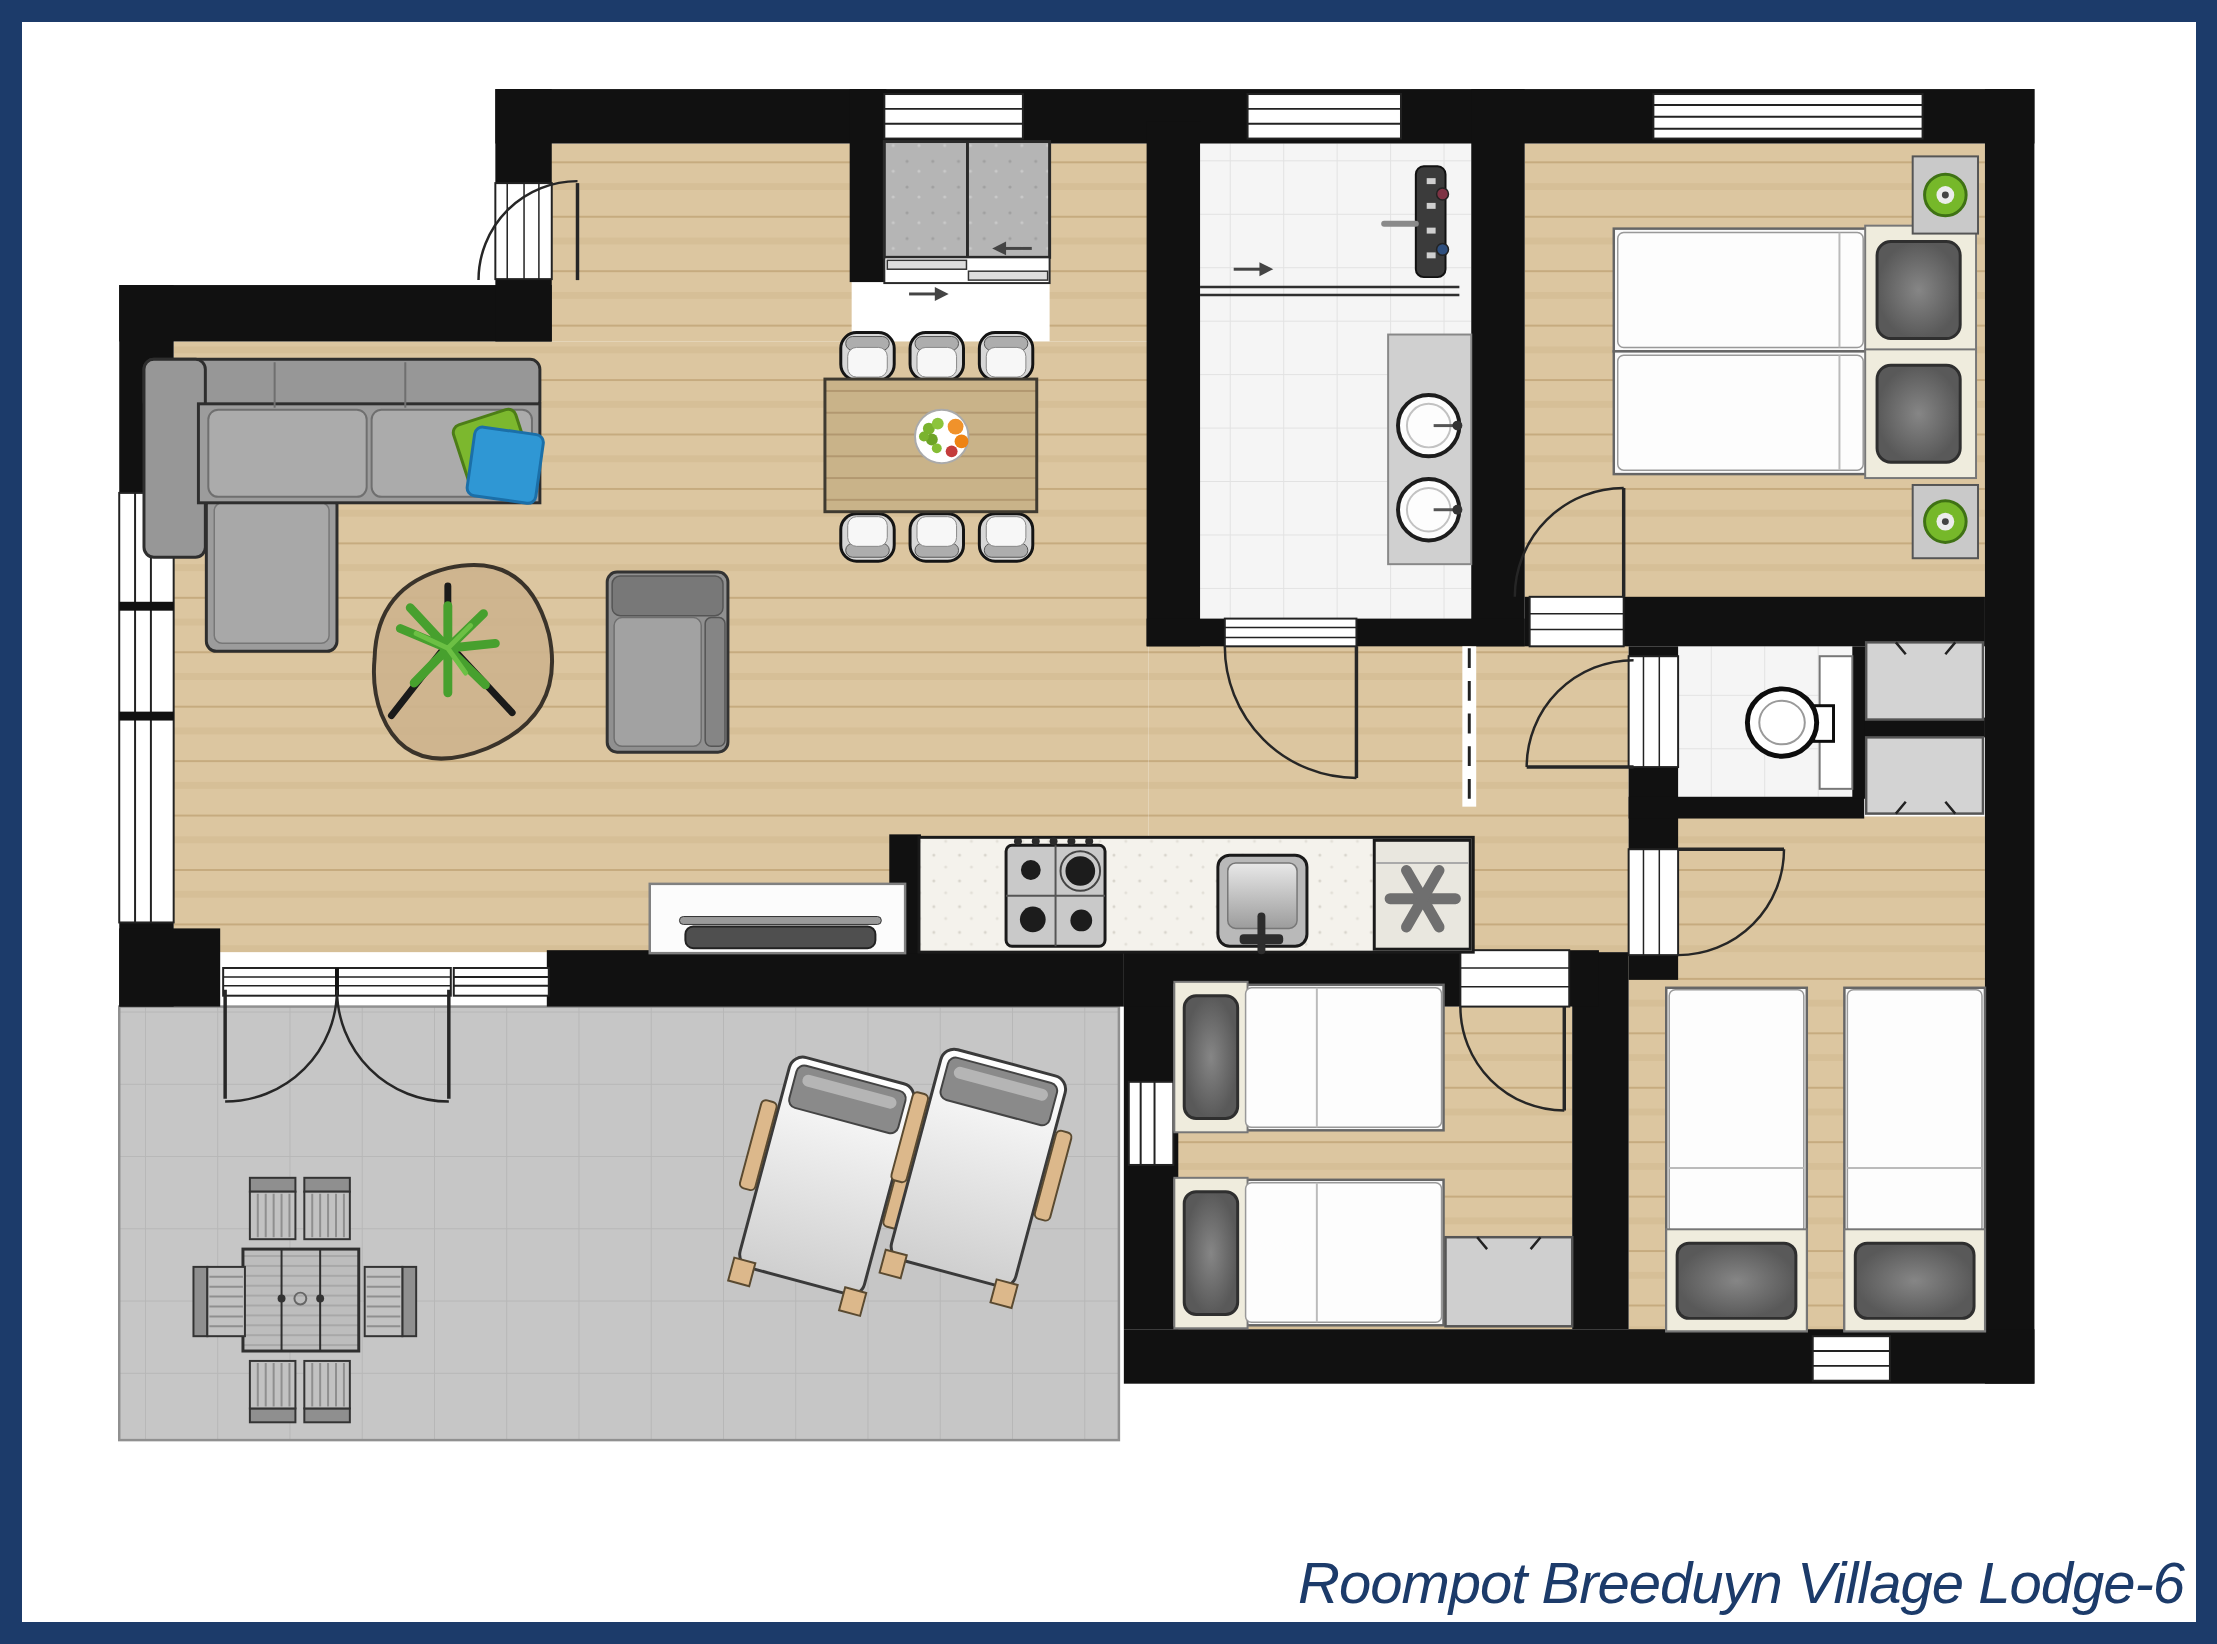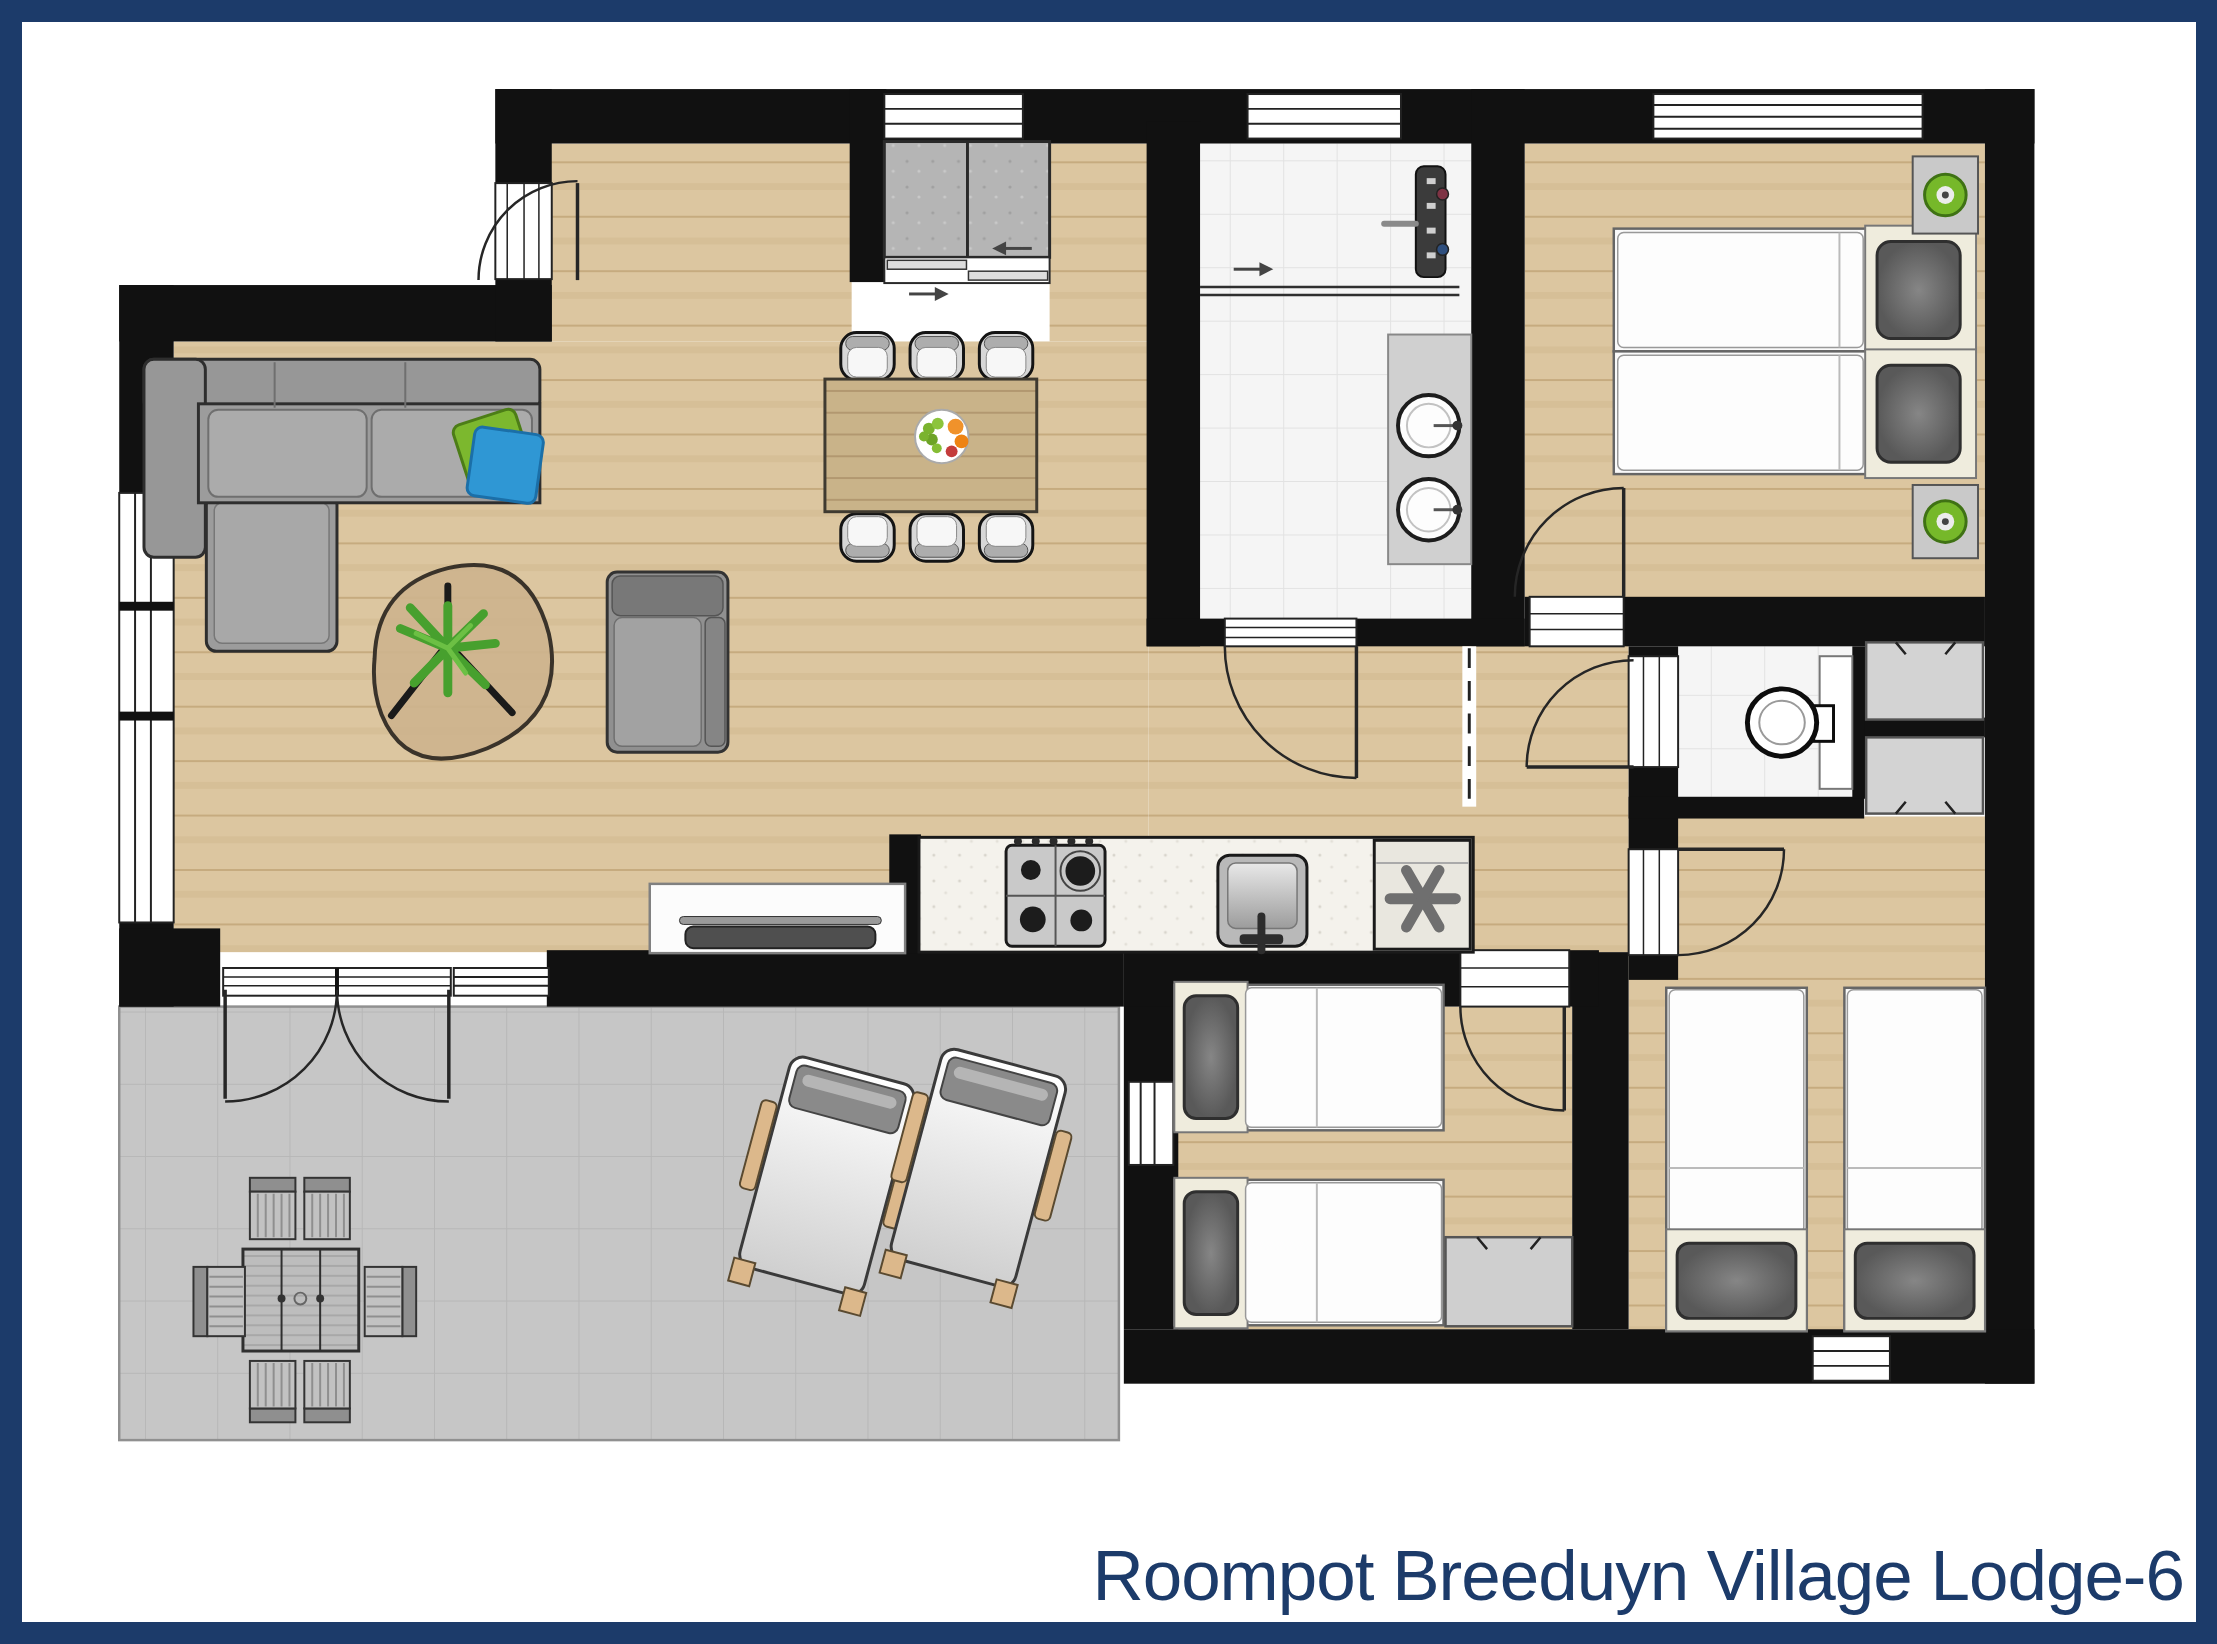--- a/index.html
+++ b/index.html
@@ -5,21 +5,21 @@
   html,body{margin:0;padding:0;}
   body{
     width:2218px;height:1644px;position:relative;background:#ffffff;
     font-family:"Liberation Sans",sans-serif;overflow:hidden;
   }
   .plan-wrap{position:absolute;inset:0;}
   svg{display:block;width:2218px;height:1644px;}
   .frame{position:absolute;inset:0;border:22px solid #1c3b6a;pointer-events:none;z-index:5;}
   .caption{
     position:absolute;right:34px;bottom:28px;z-index:4;
-    font-size:71px;color:#1c3b6a;letter-spacing:-1px;white-space:nowrap;
+    font-size:58px;color:#1c3b6a;letter-spacing:-1px;white-space:nowrap;font-style:italic;
   }
 </style>
 </head>
 <body>
 
 <div class="plan-wrap">
 <svg viewBox="0 0 2240 1661">
   <defs>
     <pattern id="wood" width="220" height="55" patternUnits="userSpaceOnUse">
       <rect width="220" height="55" fill="#dcc6a0"></rect>

